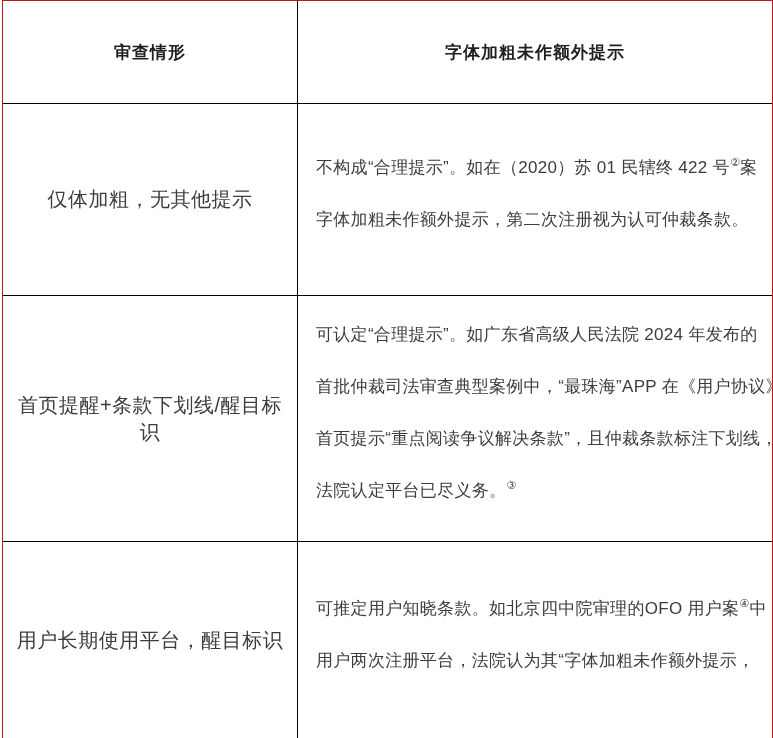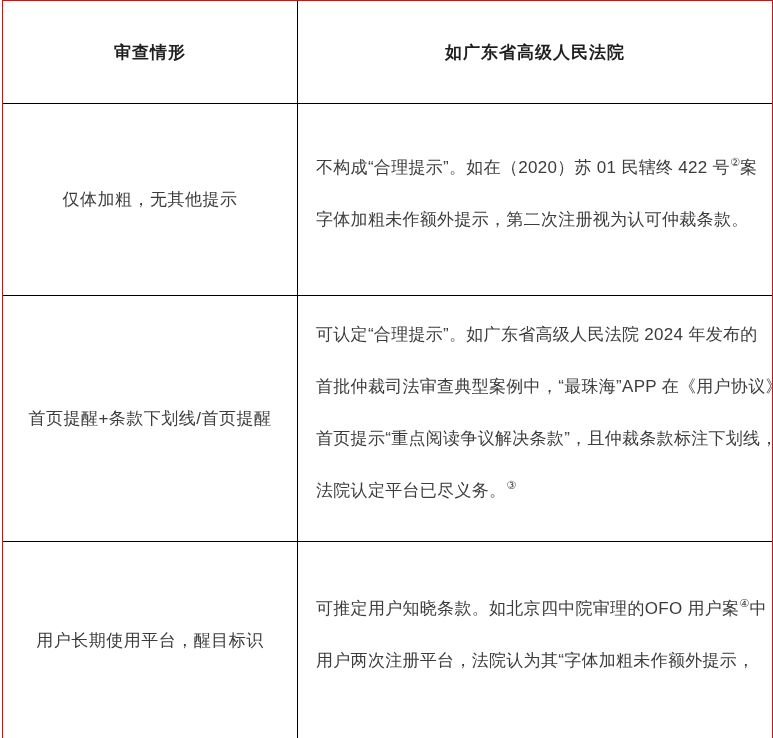--- a/index.html
+++ b/index.html
@@ -31,21 +31,21 @@
   }
   .col-left  { border-right: 1px solid #000000; }
   .row-line  { border-bottom: 1px solid #000000; }
   .header-cell {
     font-size: 17px;
     font-weight: bold;
     color: #1f1f1f;
     letter-spacing: 1px;
   }
   .situation-cell {
-    font-size: 17px;
+    font-size: 20px;
     color: #3c3c3c;
     text-align: center;
     padding: 0 10px;
     letter-spacing: 0.5px;
   }
   .case-cell {
     flex-direction: column;
     align-items: flex-start;
     justify-content: center;
     padding: 0 14px 12px 18px;
@@ -65,29 +65,29 @@
     vertical-align: super;
   }
 </style>
 </head>
 <body>
 
 <div class="page">
   <div class="review-table">
 
     <div class="cell col-left row-line header-cell">审查情形</div>
-    <div class="cell row-line header-cell">如广东省高级人民法院</div>
+    <div class="cell row-line header-cell">字体加粗未作额外提示</div>
 
     <div class="cell col-left row-line situation-cell">仅体加粗，无其他提示</div>
     <div class="cell row-line case-cell">
         <div class="tline">不构成“合理提示”。如在（2020）苏 01 民辖终 422 号<sup>②</sup>案</div>
         <div class="tline">字体加粗未作额外提示，第二次注册视为认可仲裁条款。</div>
       </div>
 
-    <div class="cell col-left row-line situation-cell">首页提醒+条款下划线/首页提醒</div>
+    <div class="cell col-left row-line situation-cell">首页提醒+条款下划线/醒目标识</div>
     <div class="cell row-line case-cell">
         <div class="tline">可认定“合理提示”。如广东省高级人民法院 2024 年发布的</div>
         <div class="tline">首批仲裁司法审查典型案例中，“最珠海”APP 在《用户协议》</div>
         <div class="tline">首页提示“重点阅读争议解决条款”，且仲裁条款标注下划线，</div>
         <div class="tline">法院认定平台已尽义务。<sup>③</sup></div>
       </div>
 
     <div class="cell col-left situation-cell">用户长期使用平台，醒目标识</div>
     <div class="cell case-cell">
         <div class="tline">可推定用户知晓条款。如北京四中院审理的OFO 用户案<sup>④</sup>中，</div>

